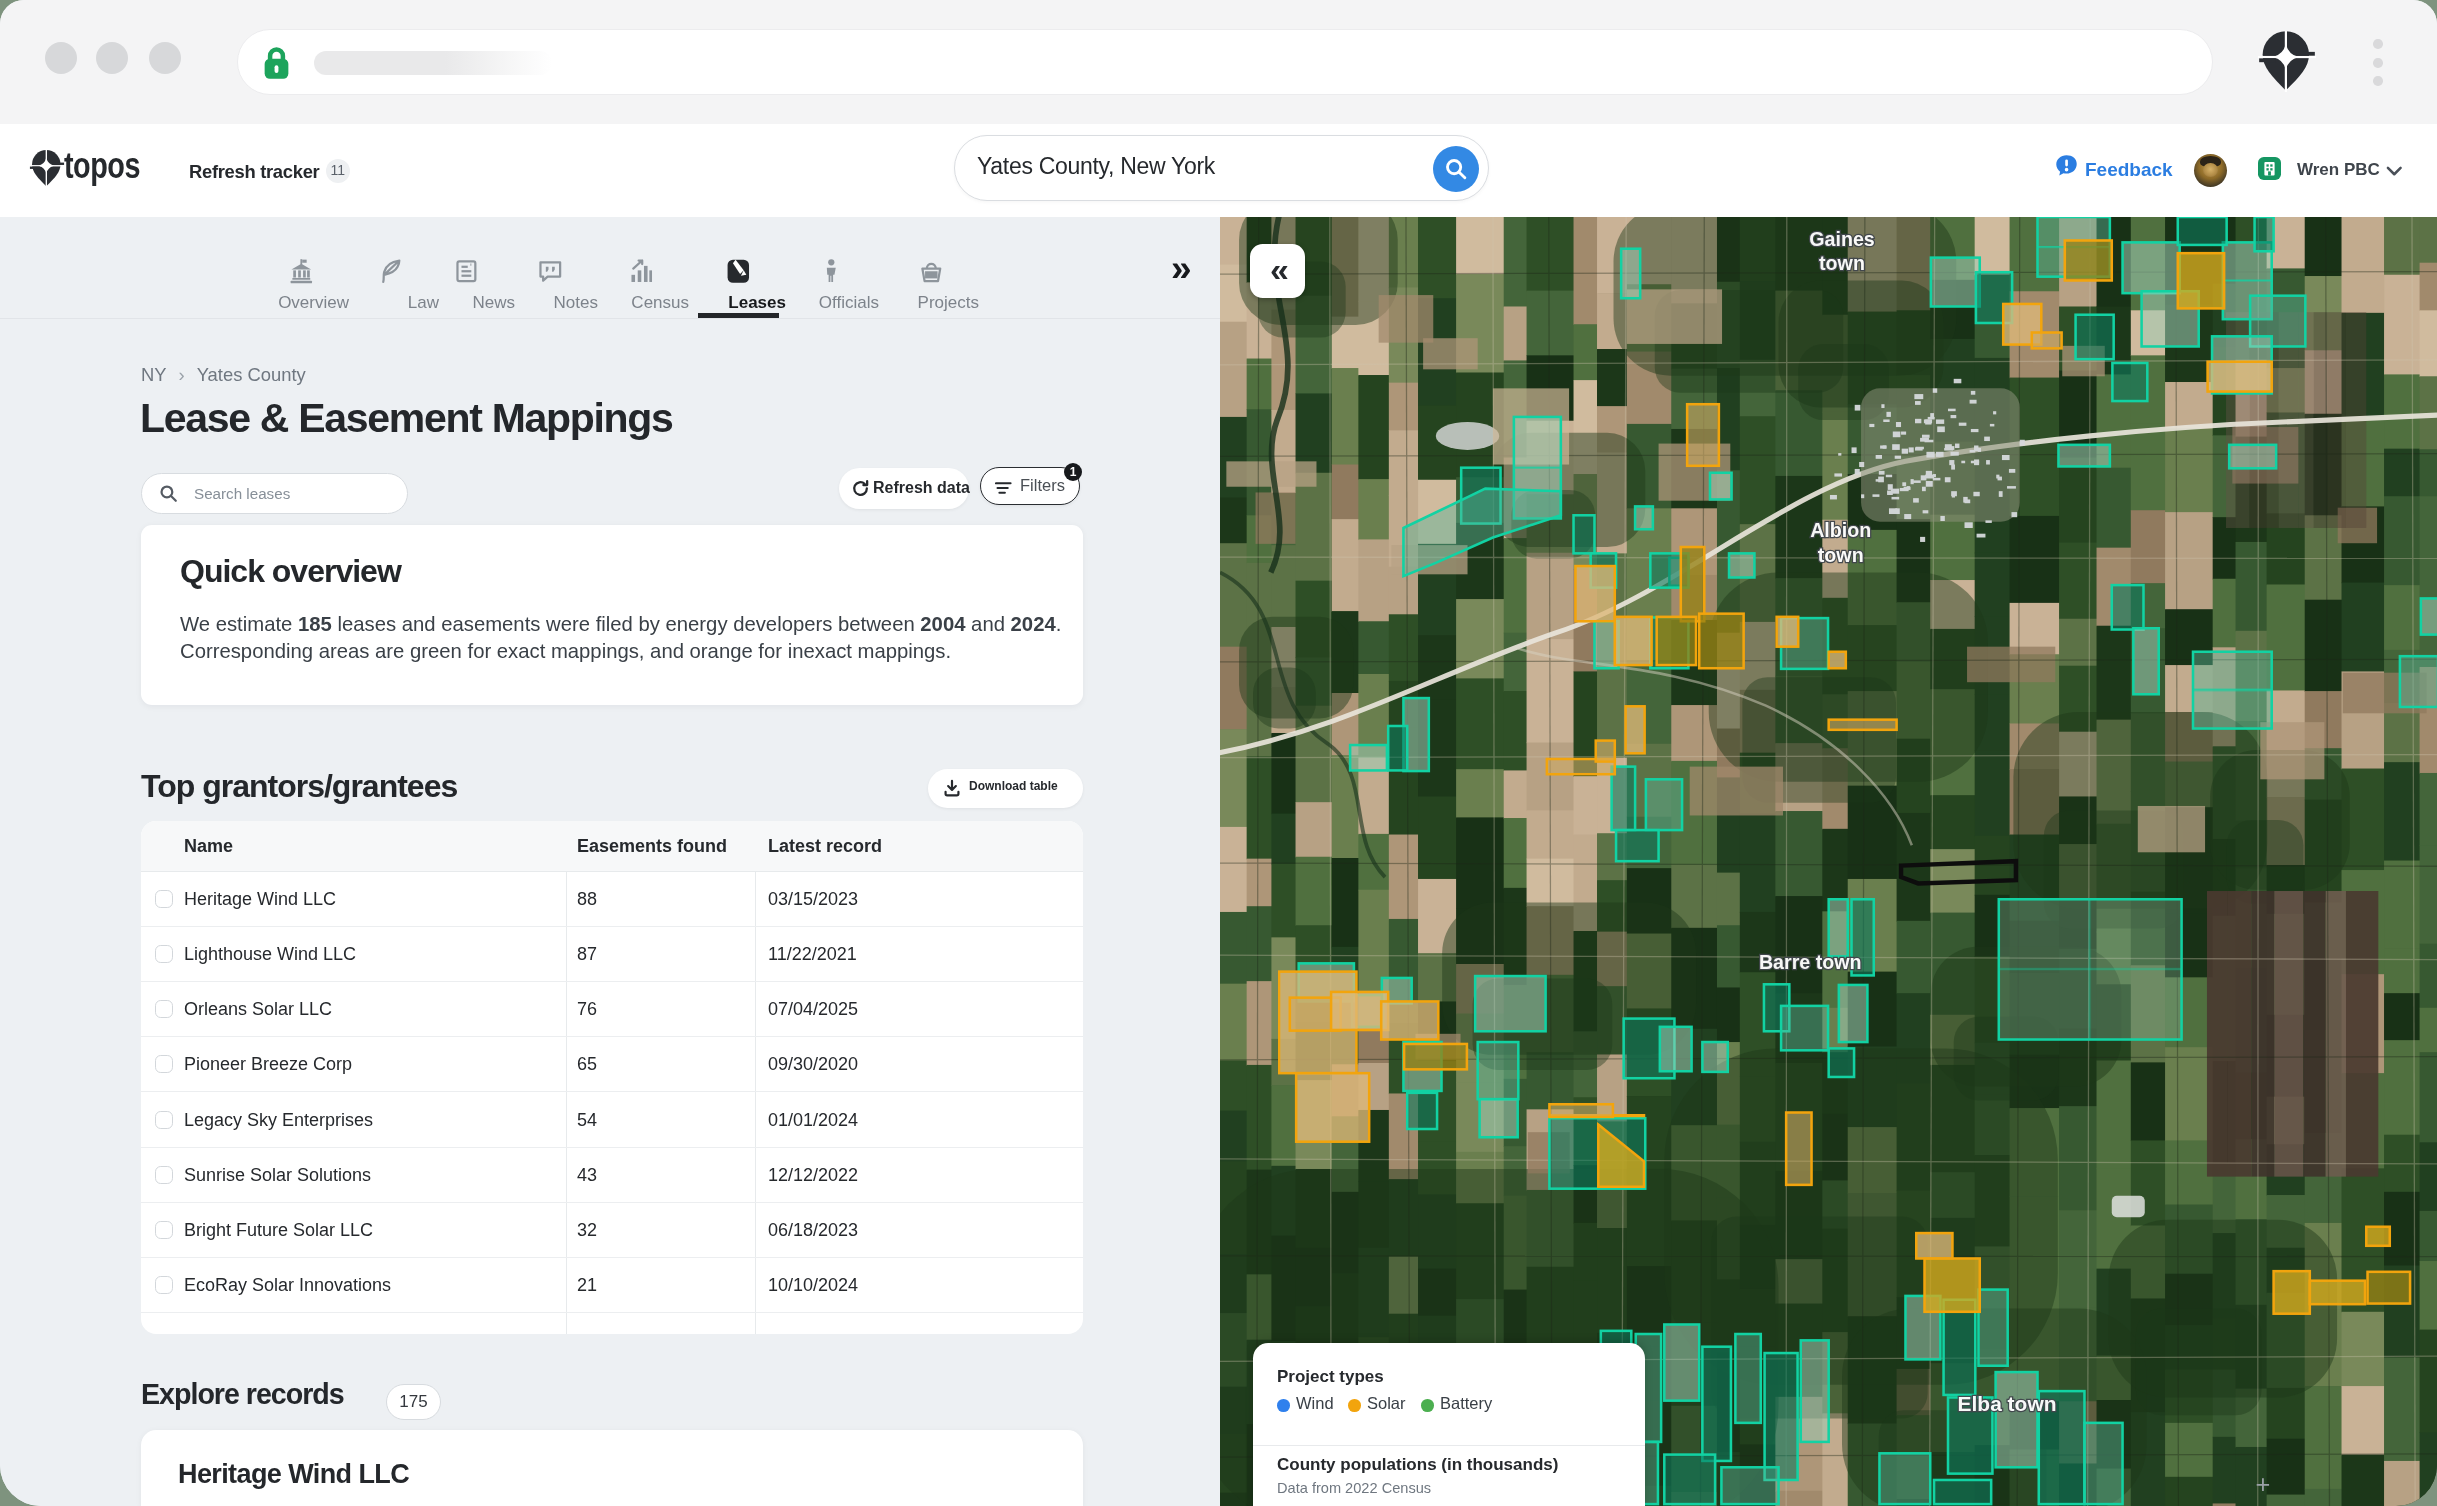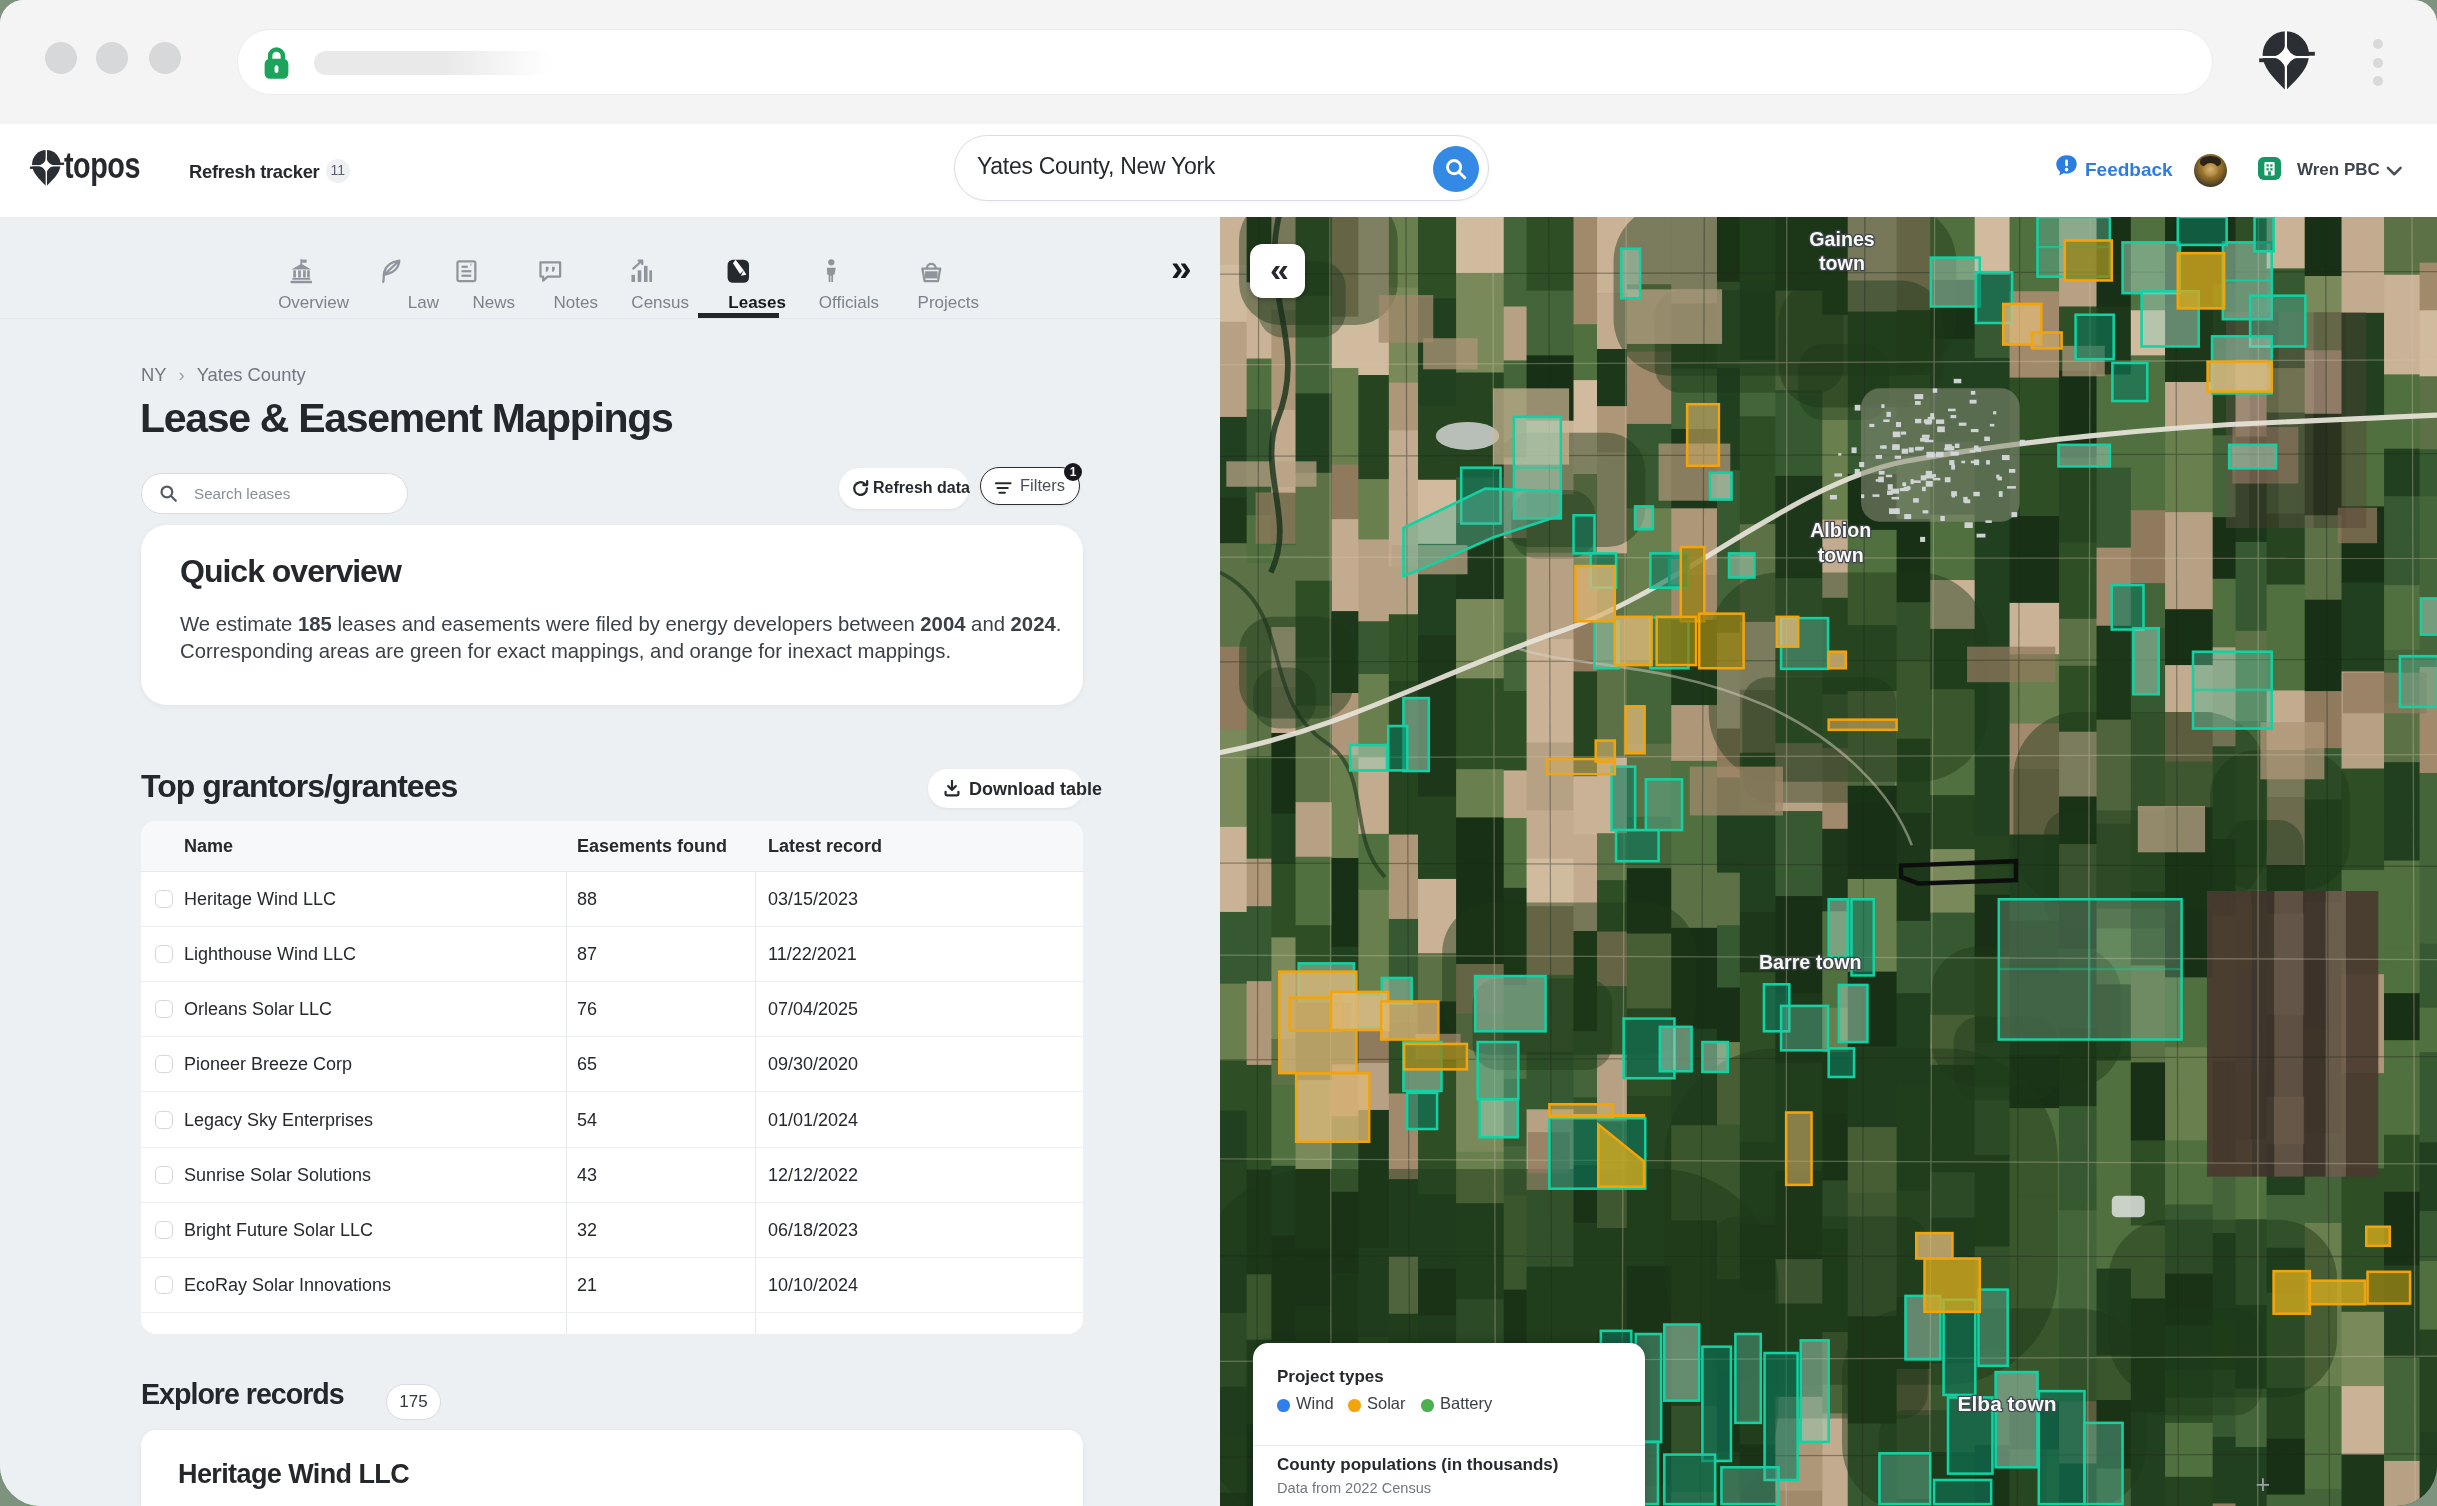--- a/index.html
+++ b/index.html
@@ -44,27 +44,27 @@
 h1 { position:absolute; left:140px; top:395px; font-size:41px; letter-spacing:-1.3px; font-weight:700; color:#24272b; }
 #leasesearch { position:absolute; left:141px; top:473px; width:267px; height:41px; background:#fff; border:1.3px solid #d8dce0; border-radius:21px; }
 #leasesearch > span { position:absolute; left:52px; top:10.8px; font-size:15.2px; color:#878f98; }
 .btn { position:absolute; background:#fff; border-radius:21px; font-weight:700; color:#26292d; box-shadow:0 1.3px 3.2px rgba(0,0,0,0.06); white-space:nowrap; }
 #refreshbtn { left:839px; top:468px; width:130px; height:41px; }
 #refreshbtn > span { position:absolute; left:34px; top:10.8px; font-size:16px; }
 #filtersbtn { left:980px; top:467px; width:100px; height:38px; border:1.9px solid #2a2d31; border-radius:19px; font-weight:400; }
 #filtersbtn > span { position:absolute; left:39px; top:8.3px; font-size:16.5px; color:#4a4f55; }
 #filterbadge { position:absolute; left:1064px; top:463px; width:18px; height:18px; background:#17191c; border-radius:50%;
   color:#fff; font-size:12px; font-weight:700; text-align:center; line-height:18px; }
-.card { position:absolute; background:#fff; border-radius:26px; box-shadow:0 1.9px 6.3px rgba(16,24,40,0.05); }
+.card { position:absolute; background:#fff; border-radius:11px; box-shadow:0 1.9px 6.3px rgba(16,24,40,0.05); }
 #qcard { left:141px; top:525px; width:942px; height:180px; }
 #qcard h2 { position:absolute; left:39px; top:28px; font-size:32px; letter-spacing:-1px; font-weight:700; color:#24272b; }
 #qcard p { position:absolute; left:39px; top:86px; width:889px; font-size:20.3px; line-height:27px; color:#3a4047; white-space:nowrap; }
 #tg-title { position:absolute; left:141px; top:768px; font-size:32px; letter-spacing:-1px; font-weight:700; color:#24272b; }
 #dlbtn { left:928px; top:769px; width:155px; height:39px; border-radius:19.7px; }
-#dlbtn > span { position:absolute; left:41px; top:10.2px; font-size:18px; }
+#dlbtn > span { position:absolute; left:41px; top:10.2px; font-size:12px; }
 #tbl { position:absolute; left:141px; top:821px; width:942px; height:513px; background:#fff; border-radius:15.2px; overflow:hidden; }
 #tblhead { position:absolute; left:0; top:0; width:100%; height:51px; background:#f7f8f9; border-bottom:1.3px solid #e7eaec; }
 .colline { position:absolute; top:0; width:1.3px; height:513px; background:#e7eaec; }
 #tblhead div { position:absolute; top:15.2px; font-size:18px; font-weight:600; color:#26292d; }
 .trow { position:absolute; left:0; width:100%; height:55px; border-bottom:1.3px solid #eceef0; }
 .trow .cb { position:absolute; left:14px; top:18.4px; width:18px; height:18px; border:1.9px solid #d3d7db; border-radius:5.7px; background:#fff; }
 .trow .nm { position:absolute; left:43px; top:16.5px; font-size:18px; color:#26292d; }
 .trow .ct { position:absolute; left:436px; top:16.5px; font-size:18px; color:#26292d; }
 .trow .dt { position:absolute; left:627px; top:16.5px; font-size:18px; color:#26292d; }
 #ex-title { position:absolute; left:141px; top:1378px; font-size:28.6px; letter-spacing:-1px; font-weight:700; color:#24272b; }

